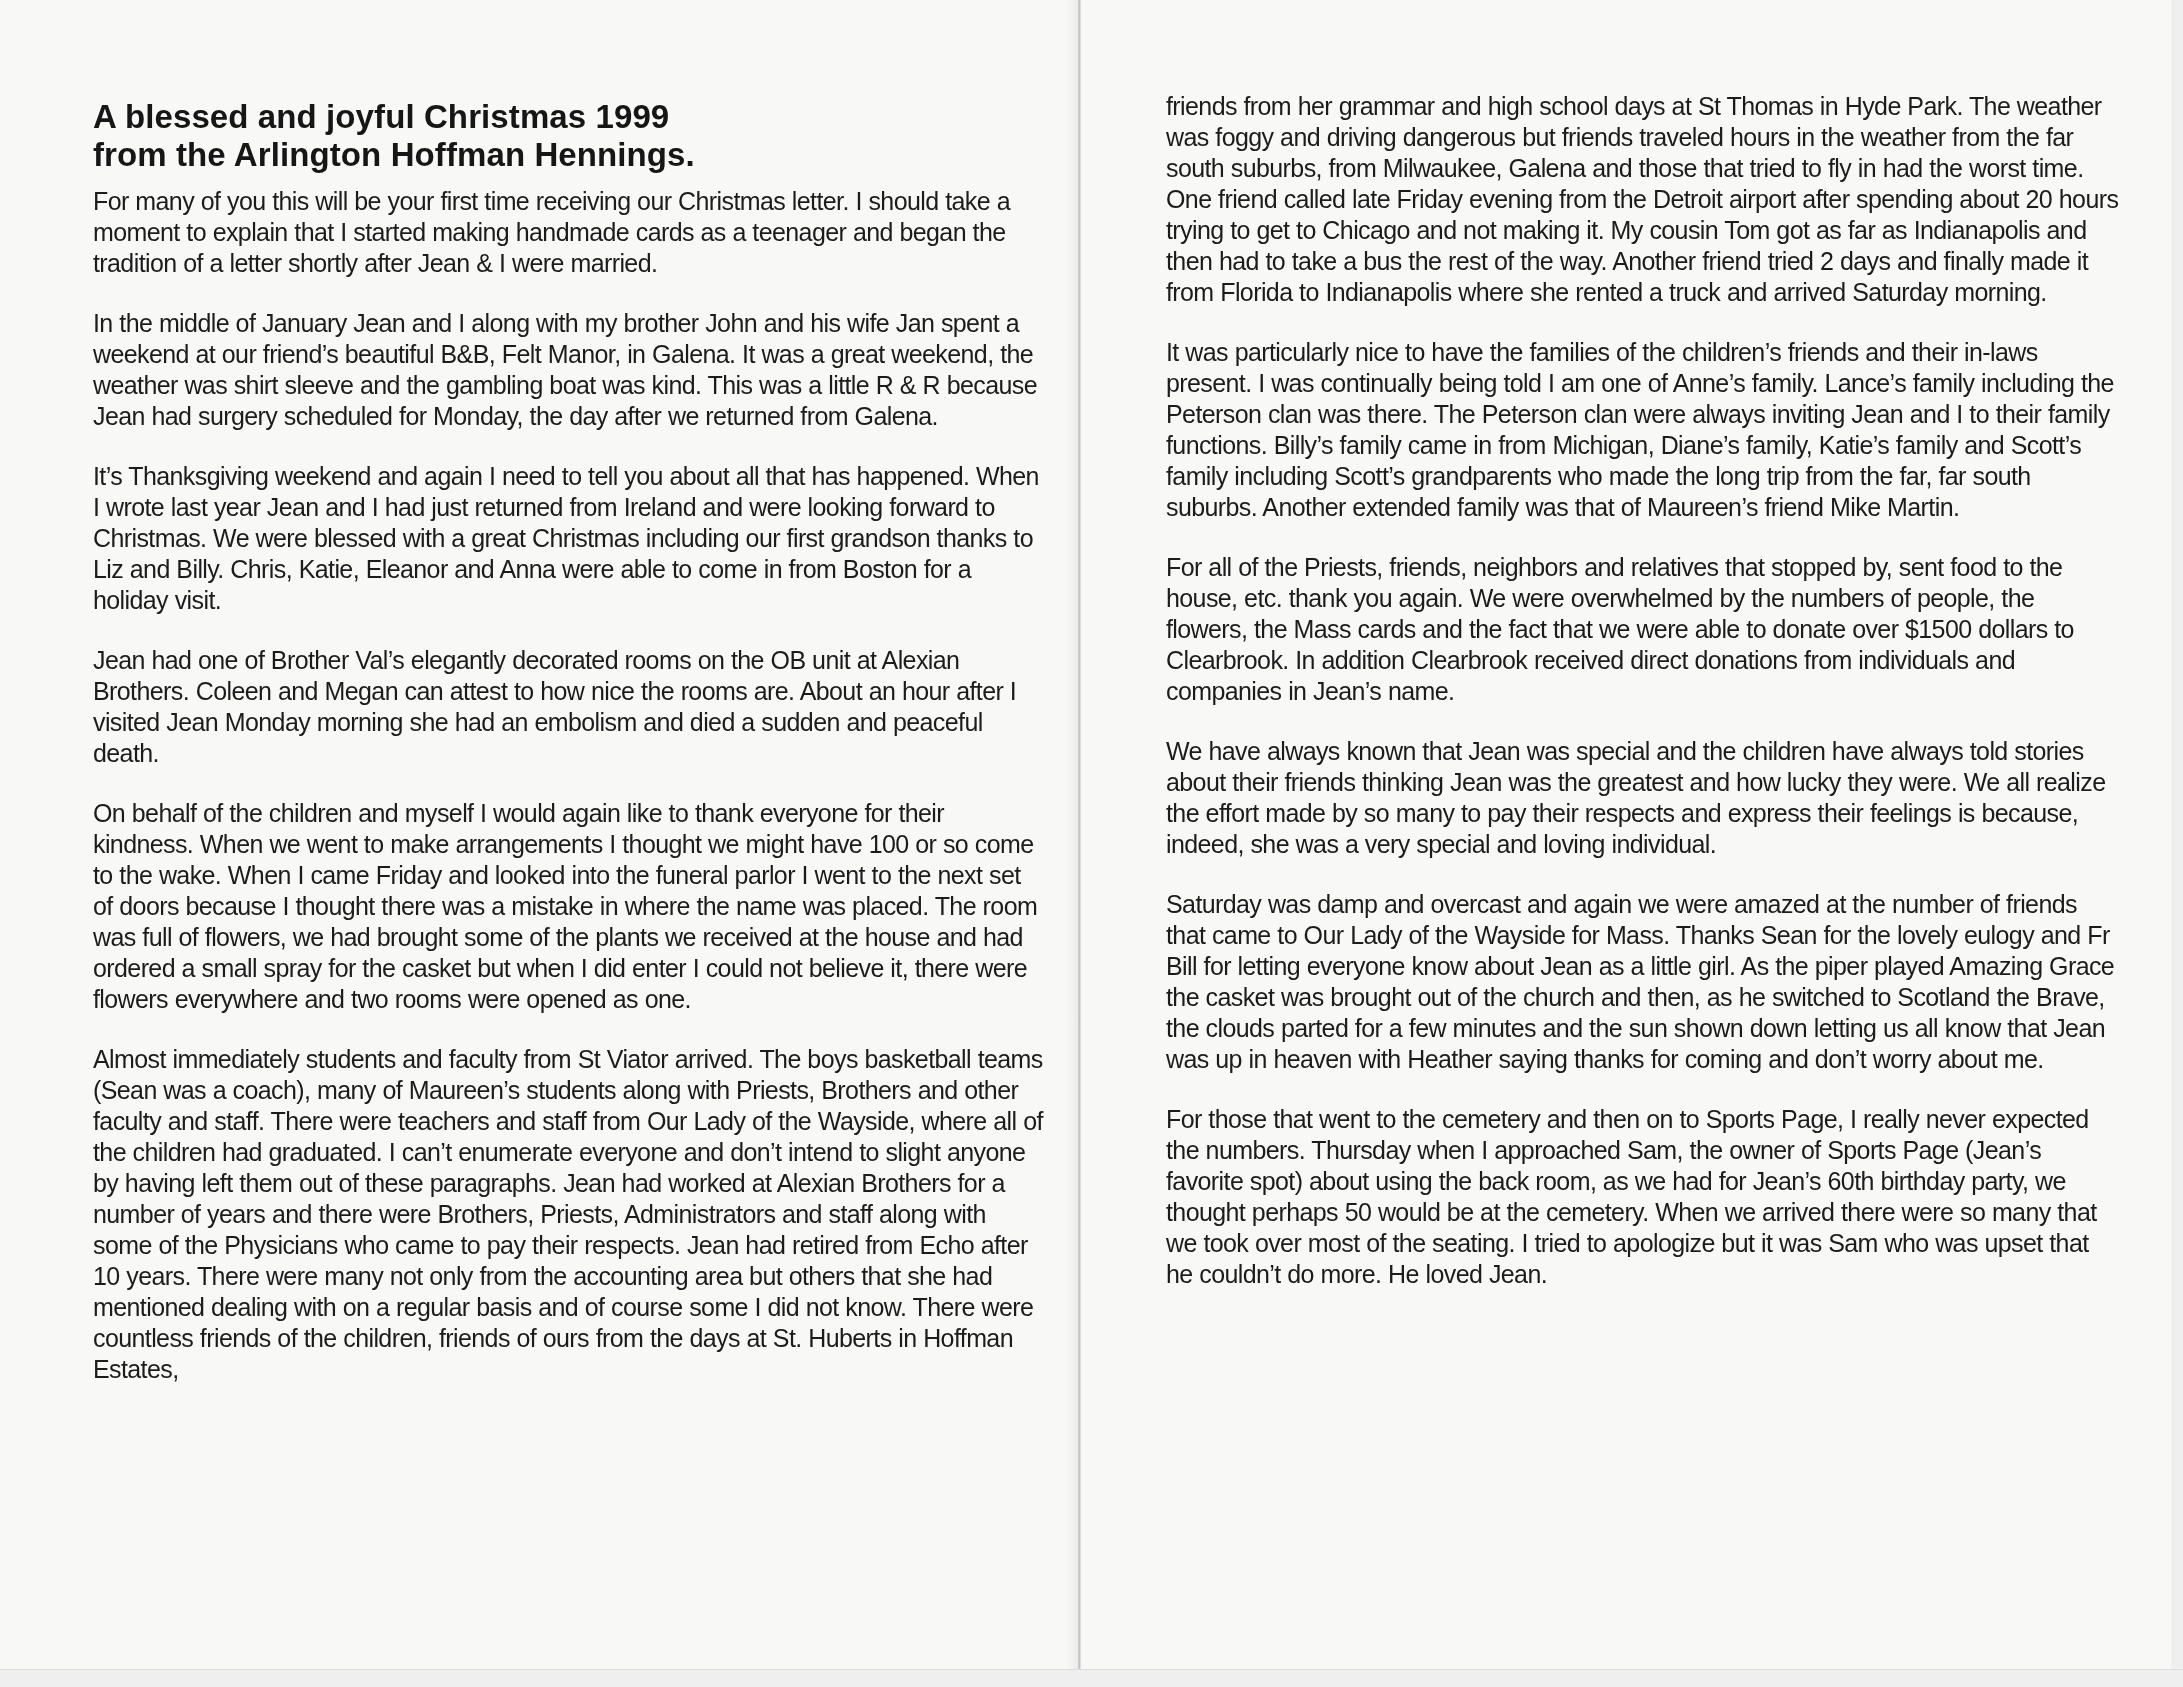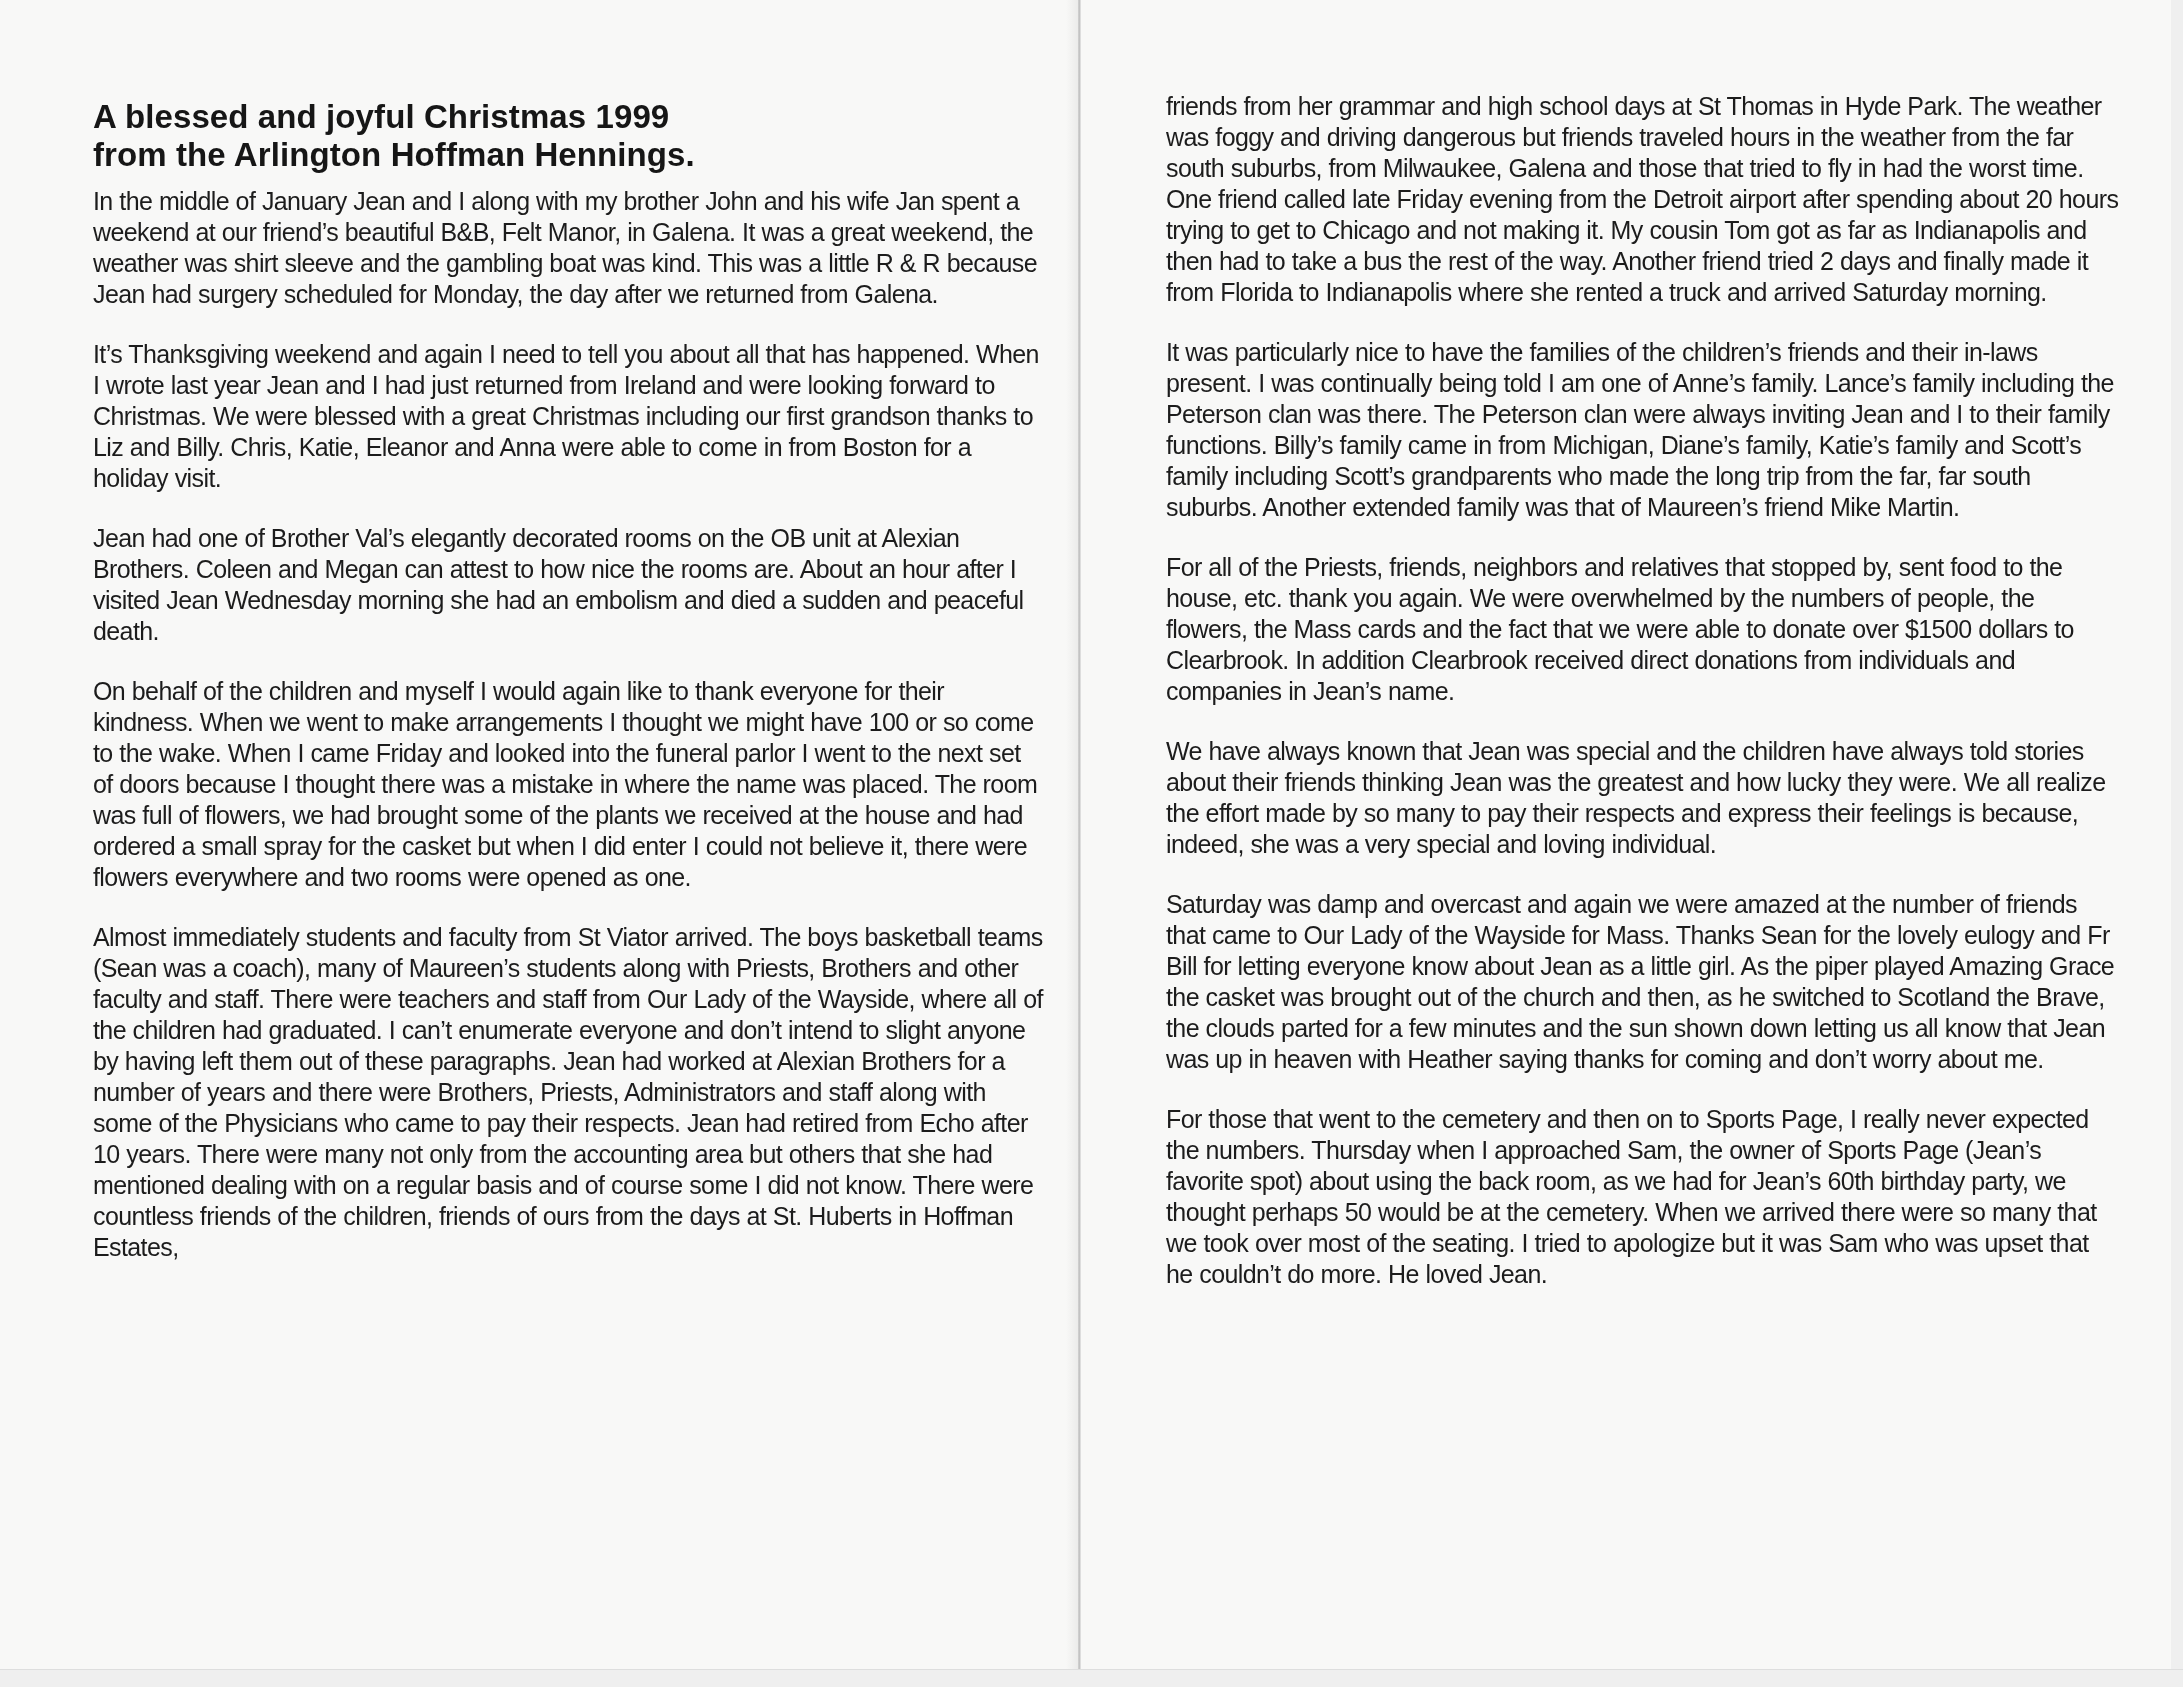--- a/index.html
+++ b/index.html
@@ -100,23 +100,24 @@
 <div class="scan-strip"></div>
 <div class="fold-shadow"></div>
 <div class="fold"></div>
 
 <div class="page left">
   <div class="column">
     <h1 class="title">
       <span>A blessed and joyful Christmas 1999</span><br>
       <span>from the Arlington Hoffman Hennings.</span>
     </h1>
+    <p class="para gap-large">For many of you this will be your first time receiving our Christmas letter. I should take a moment to explain that I started making handmade cards as a teenager and began the tradition of a letter shortly after Jean &amp; I were married.</p>
     <p class="para gap-large">In the middle of January Jean and I along with my brother John and his wife Jan spent a weekend at our friend’s beautiful B&amp;B, Felt Manor, in Galena. It was a great weekend, the weather was shirt sleeve and the gambling boat was kind. This was a little R &amp; R because Jean had surgery scheduled for Monday, the day after we returned from Galena.</p>
     <p class="para gap-large">It’s Thanksgiving weekend and again I need to tell you about all that has happened. When I wrote last year Jean and I had just returned from Ireland and were looking forward to Christmas. We were blessed with a great Christmas including our first grandson thanks to Liz and Billy. Chris, Katie, Eleanor and Anna were able to come in from Boston for a holiday visit.</p>
-    <p class="para gap-large">Jean had one of Brother Val’s elegantly decorated rooms on the OB unit at Alexian Brothers. Coleen and Megan can attest to how nice the rooms are. About an hour after I visited Jean Wednesday morning she had an embolism and died a sudden and peaceful death.</p>
+    <p class="para gap-large">Jean had one of Brother Val’s elegantly decorated rooms on the OB unit at Alexian Brothers. Coleen and Megan can attest to how nice the rooms are. About an hour after I visited Jean Monday morning she had an embolism and died a sudden and peaceful death.</p>
     <p class="para gap-large">On behalf of the children and myself I would again like to thank everyone for their kindness. When we went to make arrangements I thought we might have 100 or so come to the wake. When I came Friday and looked into the funeral parlor I went to the next set of doors because I thought there was a mistake in where the name was placed. The room was full of flowers, we had brought some of the plants we received at the house and had ordered a small spray for the casket but when I did enter I could not believe it, there were flowers everywhere and two rooms were opened as one.</p>
     <p class="para">Almost immediately students and faculty from St Viator arrived. The boys basketball teams (Sean was a coach), many of Maureen’s students along with Priests, Brothers and other faculty and staff. There were teachers and staff from Our Lady of the Wayside, where all of the children had graduated. I can’t enumerate everyone and don’t intend to slight anyone by having left them out of these paragraphs. Jean had worked at Alexian Brothers for a number of years and there were Brothers, Priests, Administrators and staff along with some of the Physicians who came to pay their respects. Jean had retired from Echo after 10 years. There were many not only from the accounting area but others that she had mentioned dealing with on a regular basis and of course some I did not know. There were countless friends of the children, friends of ours from the days at St. Huberts in Hoffman Estates,</p>
   </div>
 </div>
 
 <div class="page right">
   <div class="column">
     <p class="para gap-large">friends from her grammar and high school days at St Thomas in Hyde Park. The weather was foggy and driving dangerous but friends traveled hours in the weather from the far south suburbs, from Milwaukee, Galena and those that tried to fly in had the worst time. One friend called late Friday evening from the Detroit airport after spending about 20 hours trying to get to Chicago and not making it. My cousin Tom got as far as Indianapolis and then had to take a bus the rest of the way. Another friend tried 2 days and finally made it from Florida to Indianapolis where she rented a truck and arrived Saturday morning.</p>
     <p class="para gap-large">It was particularly nice to have the families of the children’s friends and their in-laws present. I was continually being told I am one of Anne’s family. Lance’s family including the Peterson clan was there. The Peterson clan were always inviting Jean and I to their family functions. Billy’s family came in from Michigan, Diane’s family, Katie’s family and Scott’s family including Scott’s grandparents who made the long trip from the far, far south suburbs. Another extended family was that of Maureen’s friend Mike Martin.</p>
     <p class="para gap-large">For all of the Priests, friends, neighbors and relatives that stopped by, sent food to the house, etc. thank you again. We were overwhelmed by the numbers of people, the flowers, the Mass cards and the fact that we were able to donate over $1500 dollars to Clearbrook. In addition Clearbrook received direct donations from individuals and companies in Jean’s name.</p>

